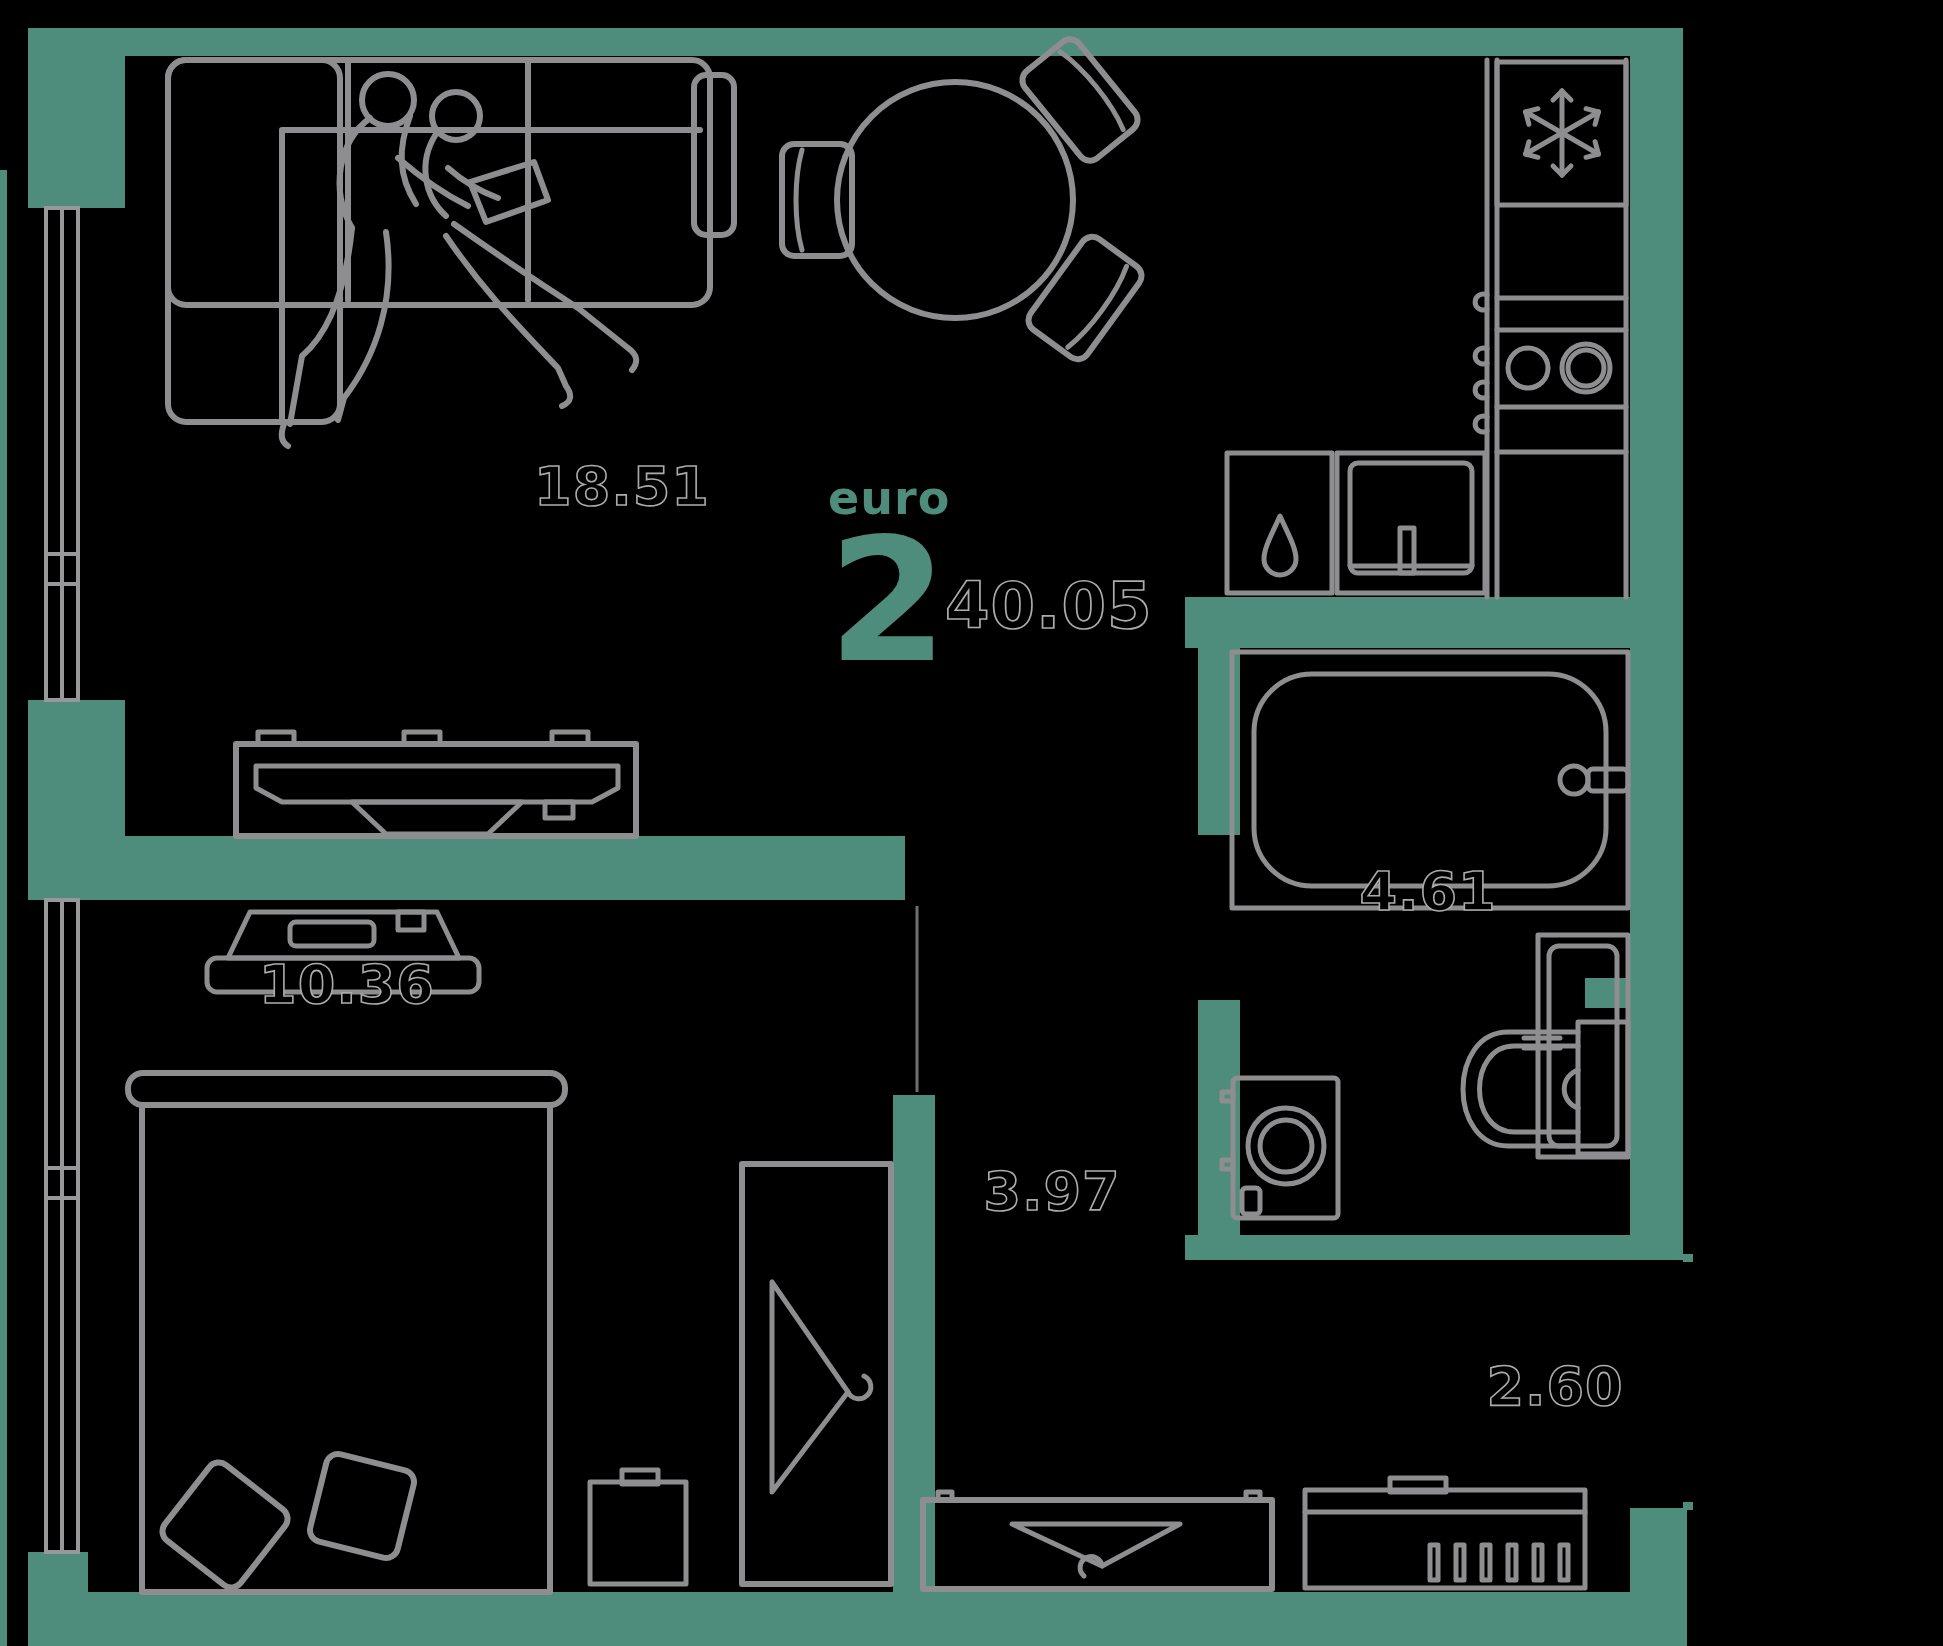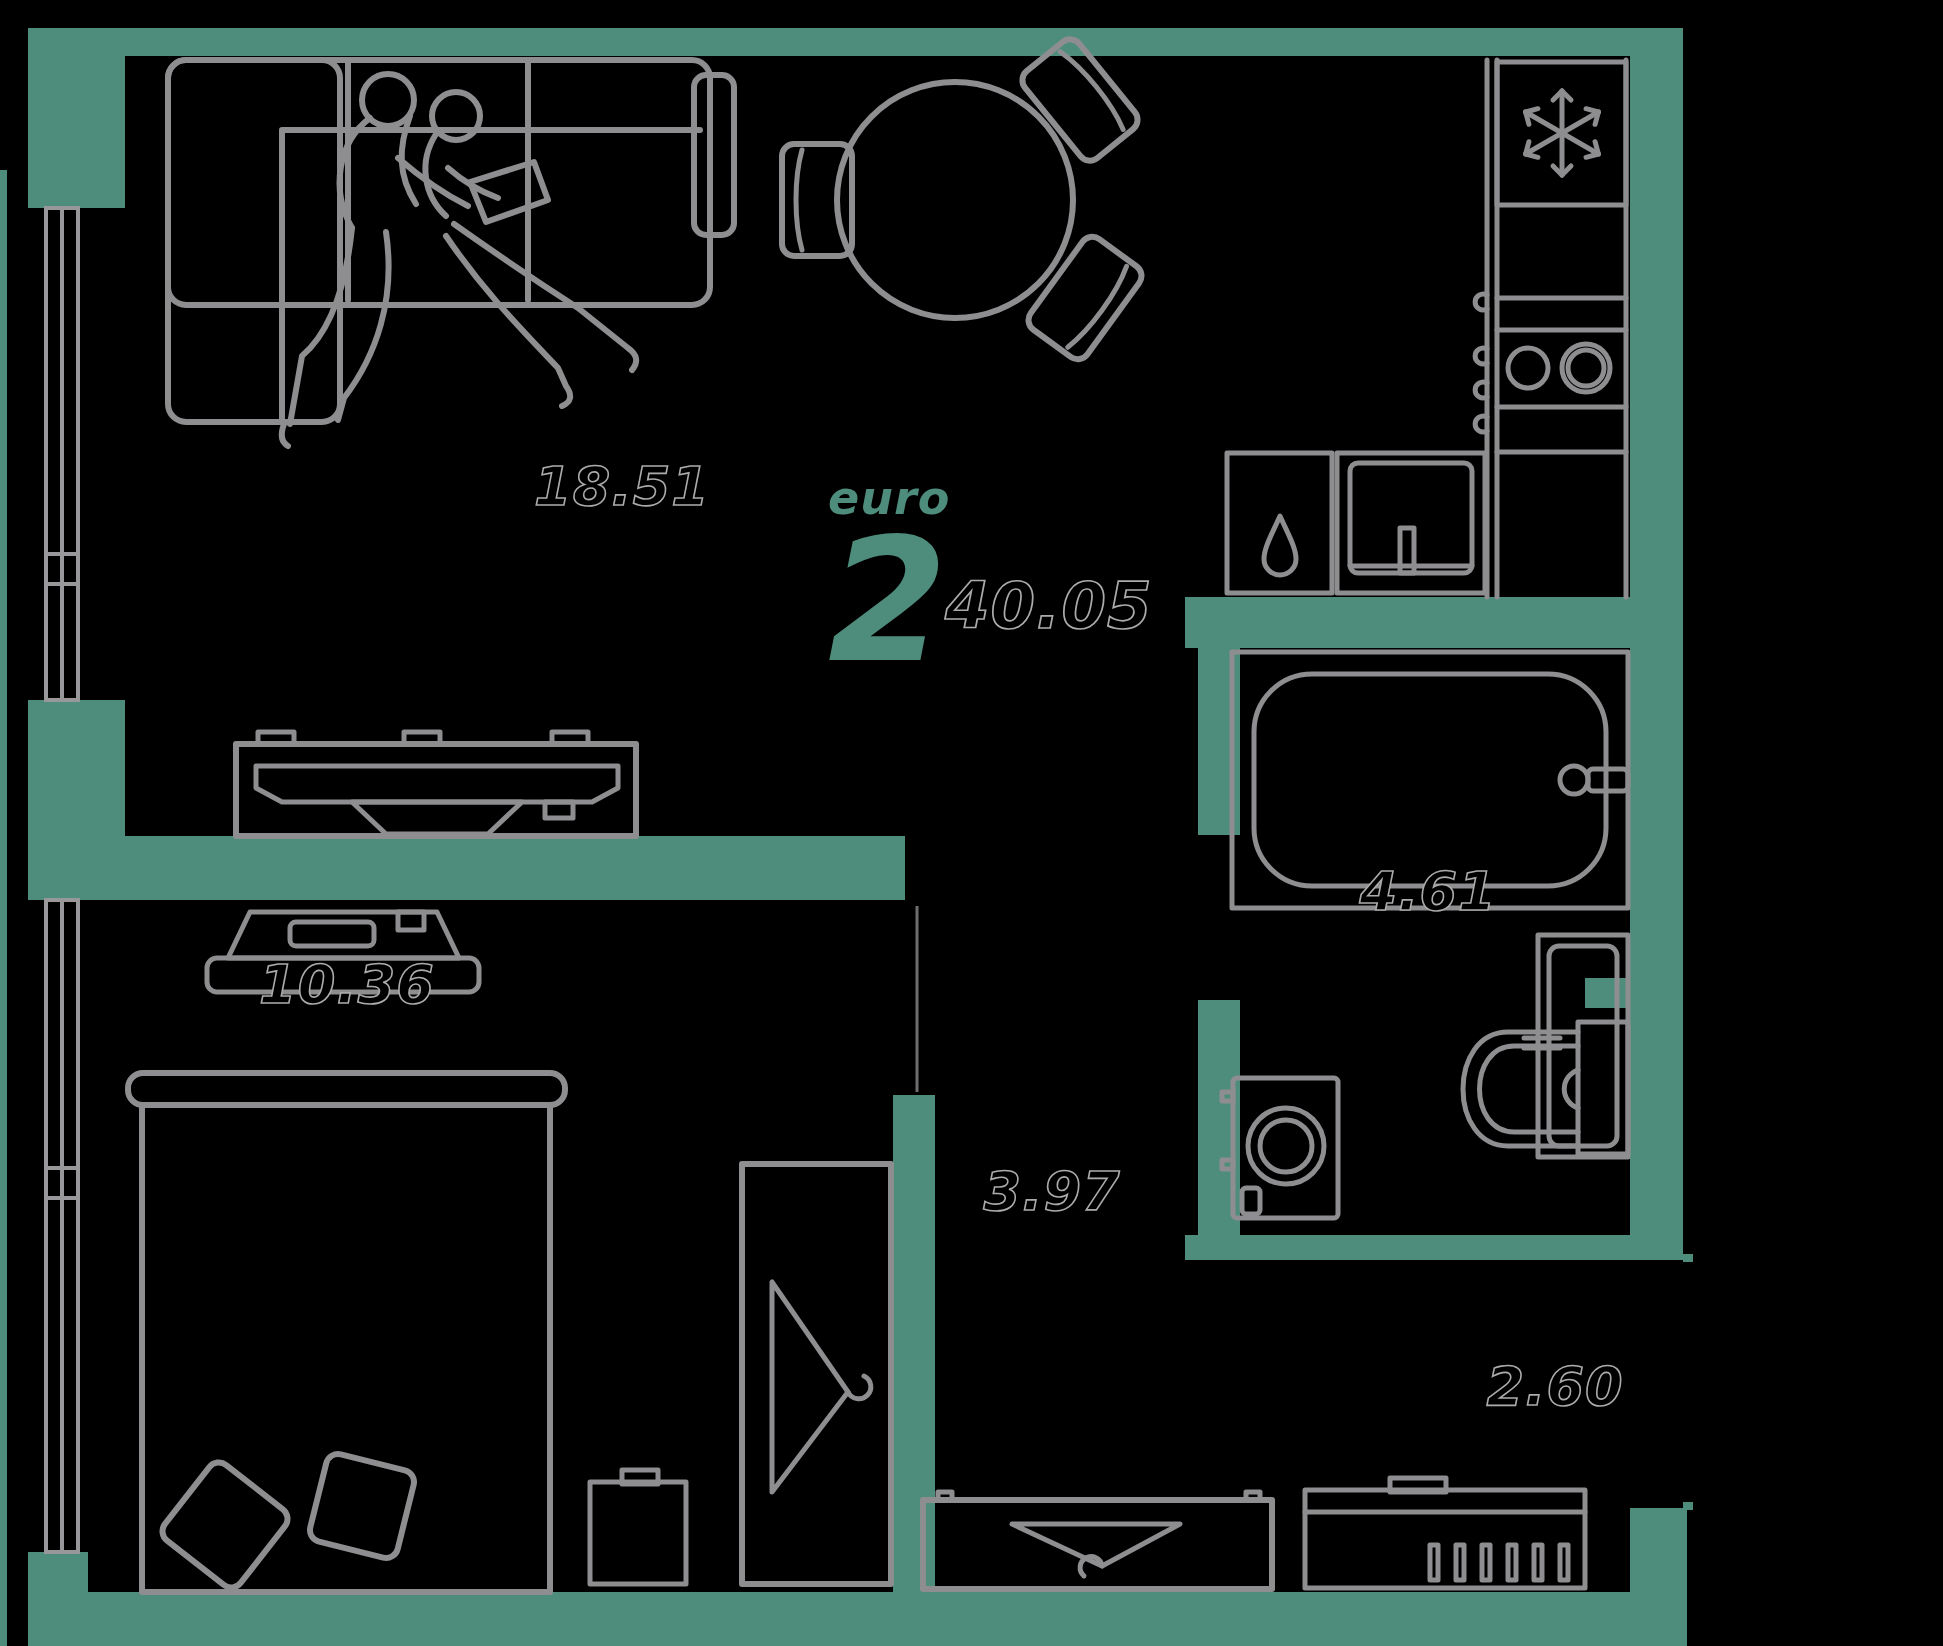--- a/index.html
+++ b/index.html
@@ -1,16 +1,16 @@
 <!DOCTYPE html>
 <html><head>
 <meta charset="utf-8">
 <style>
   html,body{margin:0;padding:0;background:#000;}
-  .stage{width:100%;max-width:1943px;margin:0 auto;font-style:italic;}
+  .stage{width:100%;max-width:1943px;margin:0 auto;}
   svg{display:block;width:100%;height:auto;background:#000;}
   .wall{fill:#4E8C7B;stroke:none;}
   .f{fill:none;stroke:#8E8E90;stroke-width:6;stroke-linecap:round;stroke-linejoin:round;}
   .f2{fill:none;stroke:#8E8E90;stroke-width:5;stroke-linecap:round;stroke-linejoin:round;}
   .win{fill:none;stroke:#98989A;stroke-width:4;}
   .leaf{fill:none;stroke:#6E6E70;stroke-width:3;}
   .roomnum{font-family:"DejaVu Sans","Liberation Sans",sans-serif;font-size:54px;font-weight:600;
            fill:#000;stroke:#ABABAB;stroke-width:1.6px;letter-spacing:1px;text-anchor:middle;}
   .totalnum{font-family:"DejaVu Sans","Liberation Sans",sans-serif;font-size:64px;font-weight:600;
            fill:#000;stroke:#ABABAB;stroke-width:1.7px;letter-spacing:1px;}

